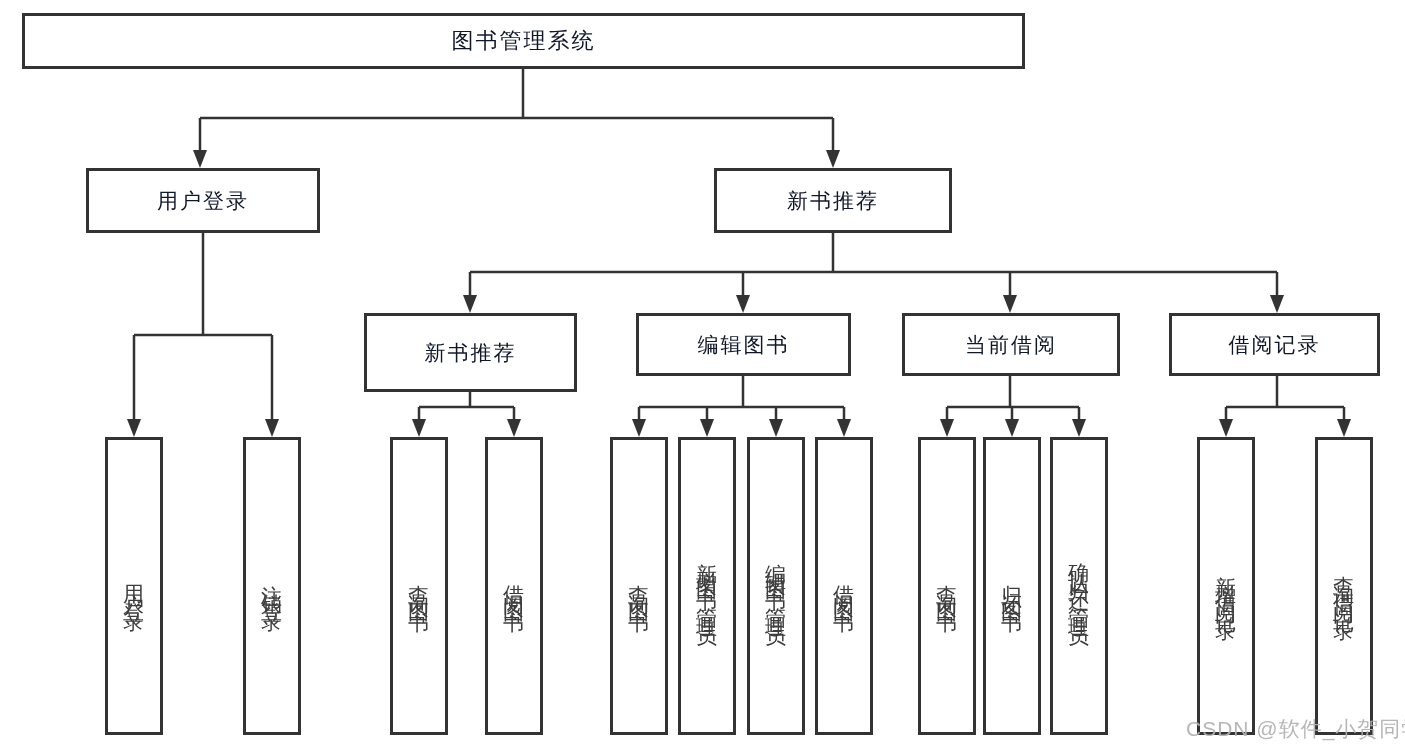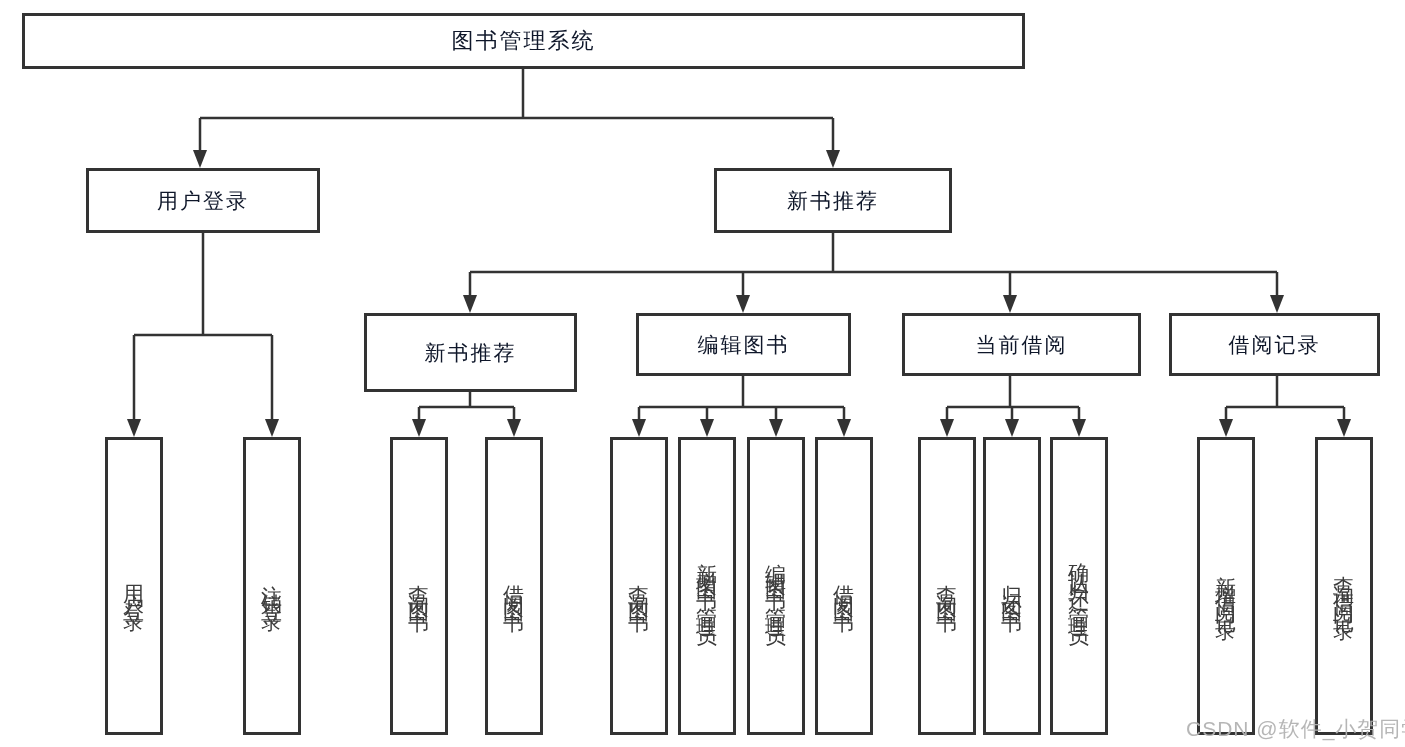--- a/index.html
+++ b/index.html
@@ -141,21 +141,21 @@
   <div class="box" style="left:714px; top:168px; width:238px; height:65px;">
     <span>新书推荐</span>
   </div>
 
   <div class="box" style="left:364px; top:313px; width:213px; height:79px;">
     <span>新书推荐</span>
   </div>
   <div class="box" style="left:636px; top:313px; width:215px; height:63px;">
     <span>编辑图书</span>
   </div>
-  <div class="box" style="left:902px; top:313px; width:239px; height:63px;">
+  <div class="box" style="left:902px; top:313px; width:218px; height:63px;">
     <span>当前借阅</span>
   </div>
   <div class="box" style="left:1169px; top:313px; width:211px; height:63px;">
     <span>借阅记录</span>
   </div>
 
   <div class="leaf" style="left:105px;">
     <span class="vtext">用户登录</span>
   </div>
   <div class="leaf" style="left:243px;">

